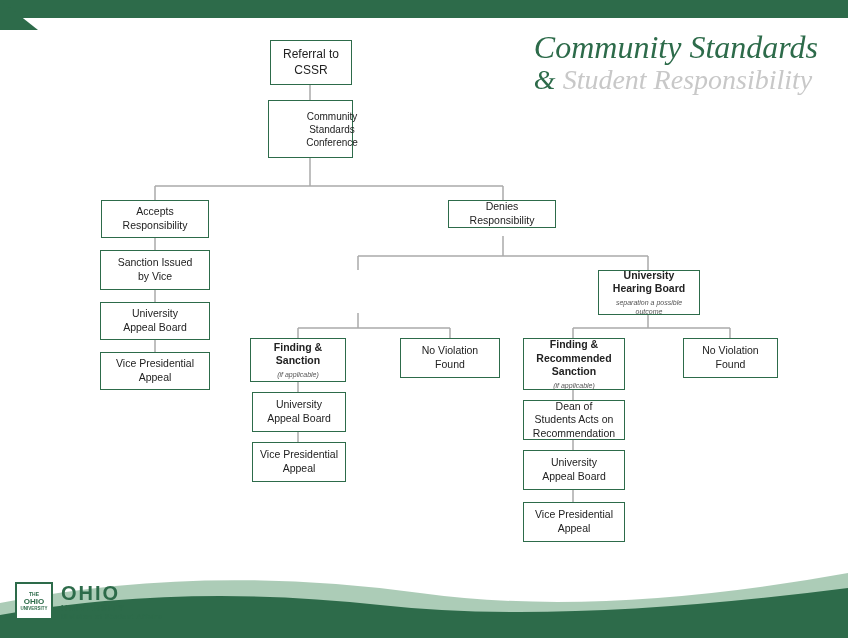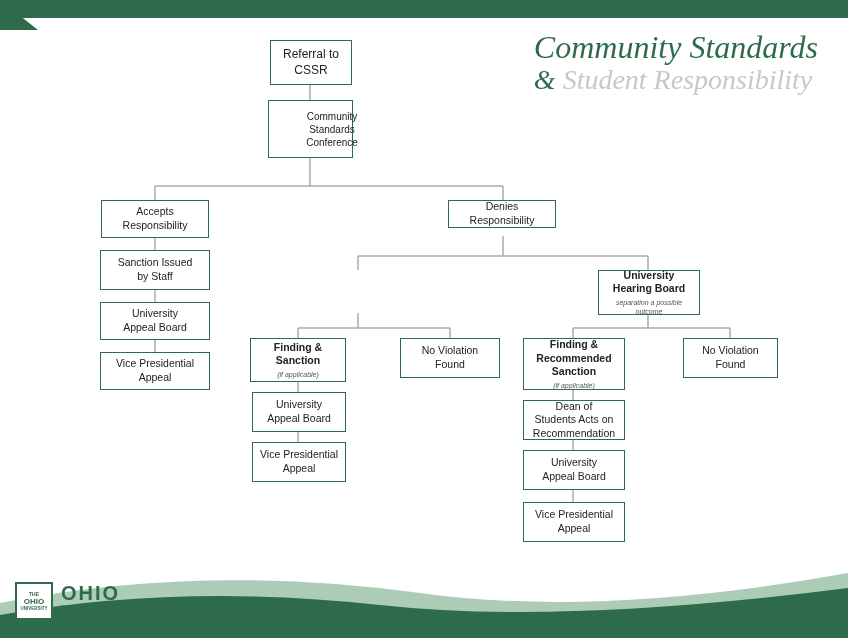--- a/index.html
+++ b/index.html
@@ -245,21 +245,21 @@
 Responsibility</span>
   </div>
 
   <div class="flow-box" style="left:448px; top:182px; width:108px; height:28px;">
     <span style="white-space:pre-line;">Denies
 Responsibility</span>
   </div>
 
   <div class="flow-box" style="left:100px; top:232px; width:110px; height:40px;">
     <span style="white-space:pre-line;">Sanction Issued
-by Staff</span>
+by Vice</span>
   </div>
 
 
   <div class="flow-box" style="left:598px; top:252px; width:102px; height:45px;">
     <span style="white-space:pre-line; font-weight:bold;">University
 Hearing Board</span>
     <span class="sub-label">separation a possible outcome</span>
   </div>
 
   <div class="flow-box" style="left:100px; top:284px; width:110px; height:38px;">

